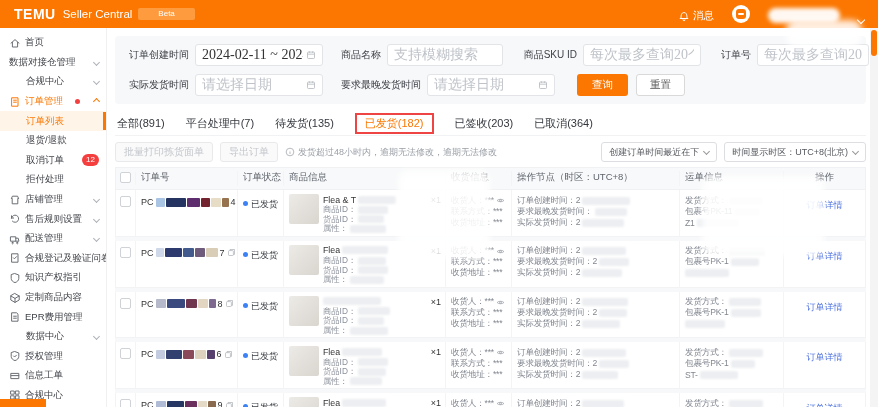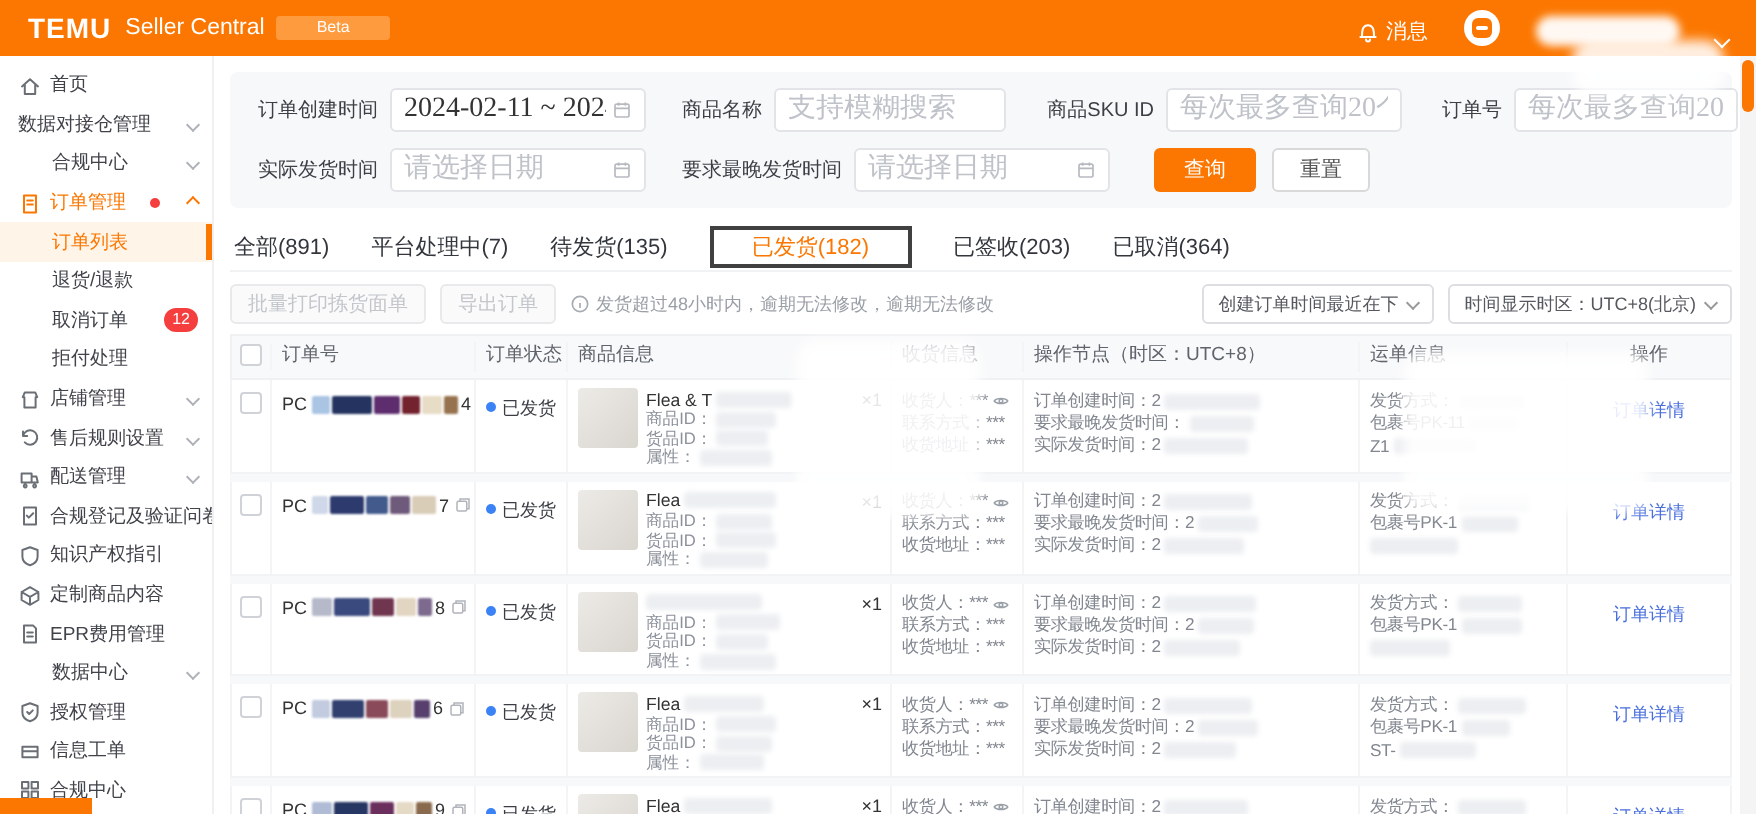--- a/index.html
+++ b/index.html
@@ -38,21 +38,21 @@
 .f-label{font-size:10px;color:#3c3f45;text-align:right;flex-shrink:0;white-space:nowrap}
 .f-field{background:#fff;border:1px solid #e2e4e8;border-radius:3px;height:22px;display:flex;align-items:center;gap:3px;padding:0 6px;margin-left:6px}
 .f-field input{border:none;outline:none;flex:1;min-width:0;font-family:Liberation Serif, serif;font-size:14px;color:#333;background:transparent}
 .f-field input::placeholder{color:#bfc3c9}
 .gap14{width:14px;flex-shrink:0}
 .btn-primary{background:#fb7701;color:#fff;border:none;border-radius:3px;height:22px;padding:0 15px;font-size:10.5px;cursor:pointer;font-family:inherit}
 .btn-plain{background:#fff;border:1px solid #d9d9d9;border-radius:3px;height:22px;padding:0 13px;font-size:10.5px;color:#555;cursor:pointer;margin-left:8px;font-family:inherit}
 
 .tabs{display:flex;gap:21px;margin-top:8px;height:24px;align-items:center;border-bottom:1px solid #f1f2f4;padding:0 2px}
 .tab{font-size:11px;color:#33373d;cursor:pointer;white-space:nowrap}
-.tab.selected{color:#fb7701;border:2px solid #404040;padding:1px 19px}
+.tab.selected{color:#fb7701;border:2px solid #ef4444;padding:1px 8px}
 
 .toolbar{display:flex;align-items:center;margin-top:6px;gap:7px}
 .btn-disabled{border:1px solid #e8e9eb;color:#c3c6cb;background:#fafafa;height:20px;padding:0 8px;border-radius:3px;font-size:10px;font-family:inherit}
 .notice{color:#9a9fa6;font-size:9px;display:flex;gap:3px;align-items:center;white-space:nowrap;overflow:hidden}
 .toolbar-right{margin-left:auto;display:flex;gap:7px}
 .mini-select{border:1px solid #dcdee2;background:#fff;height:20px;border-radius:3px;font-size:9px;color:#55585e;display:flex;align-items:center;padding:0 7px;gap:5px;cursor:pointer;white-space:nowrap}
 .mini-select .sv{width:5px;height:5px;border-right:1.1px solid #999;border-bottom:1.1px solid #999;transform:rotate(45deg);margin-top:-2px}
 
 .table{margin-top:5px}
 .thead{display:flex;background:#f8f9fa;height:23px;align-items:center;border:1px solid #f0f1f3;font-size:9.5px;color:#5f646c}

